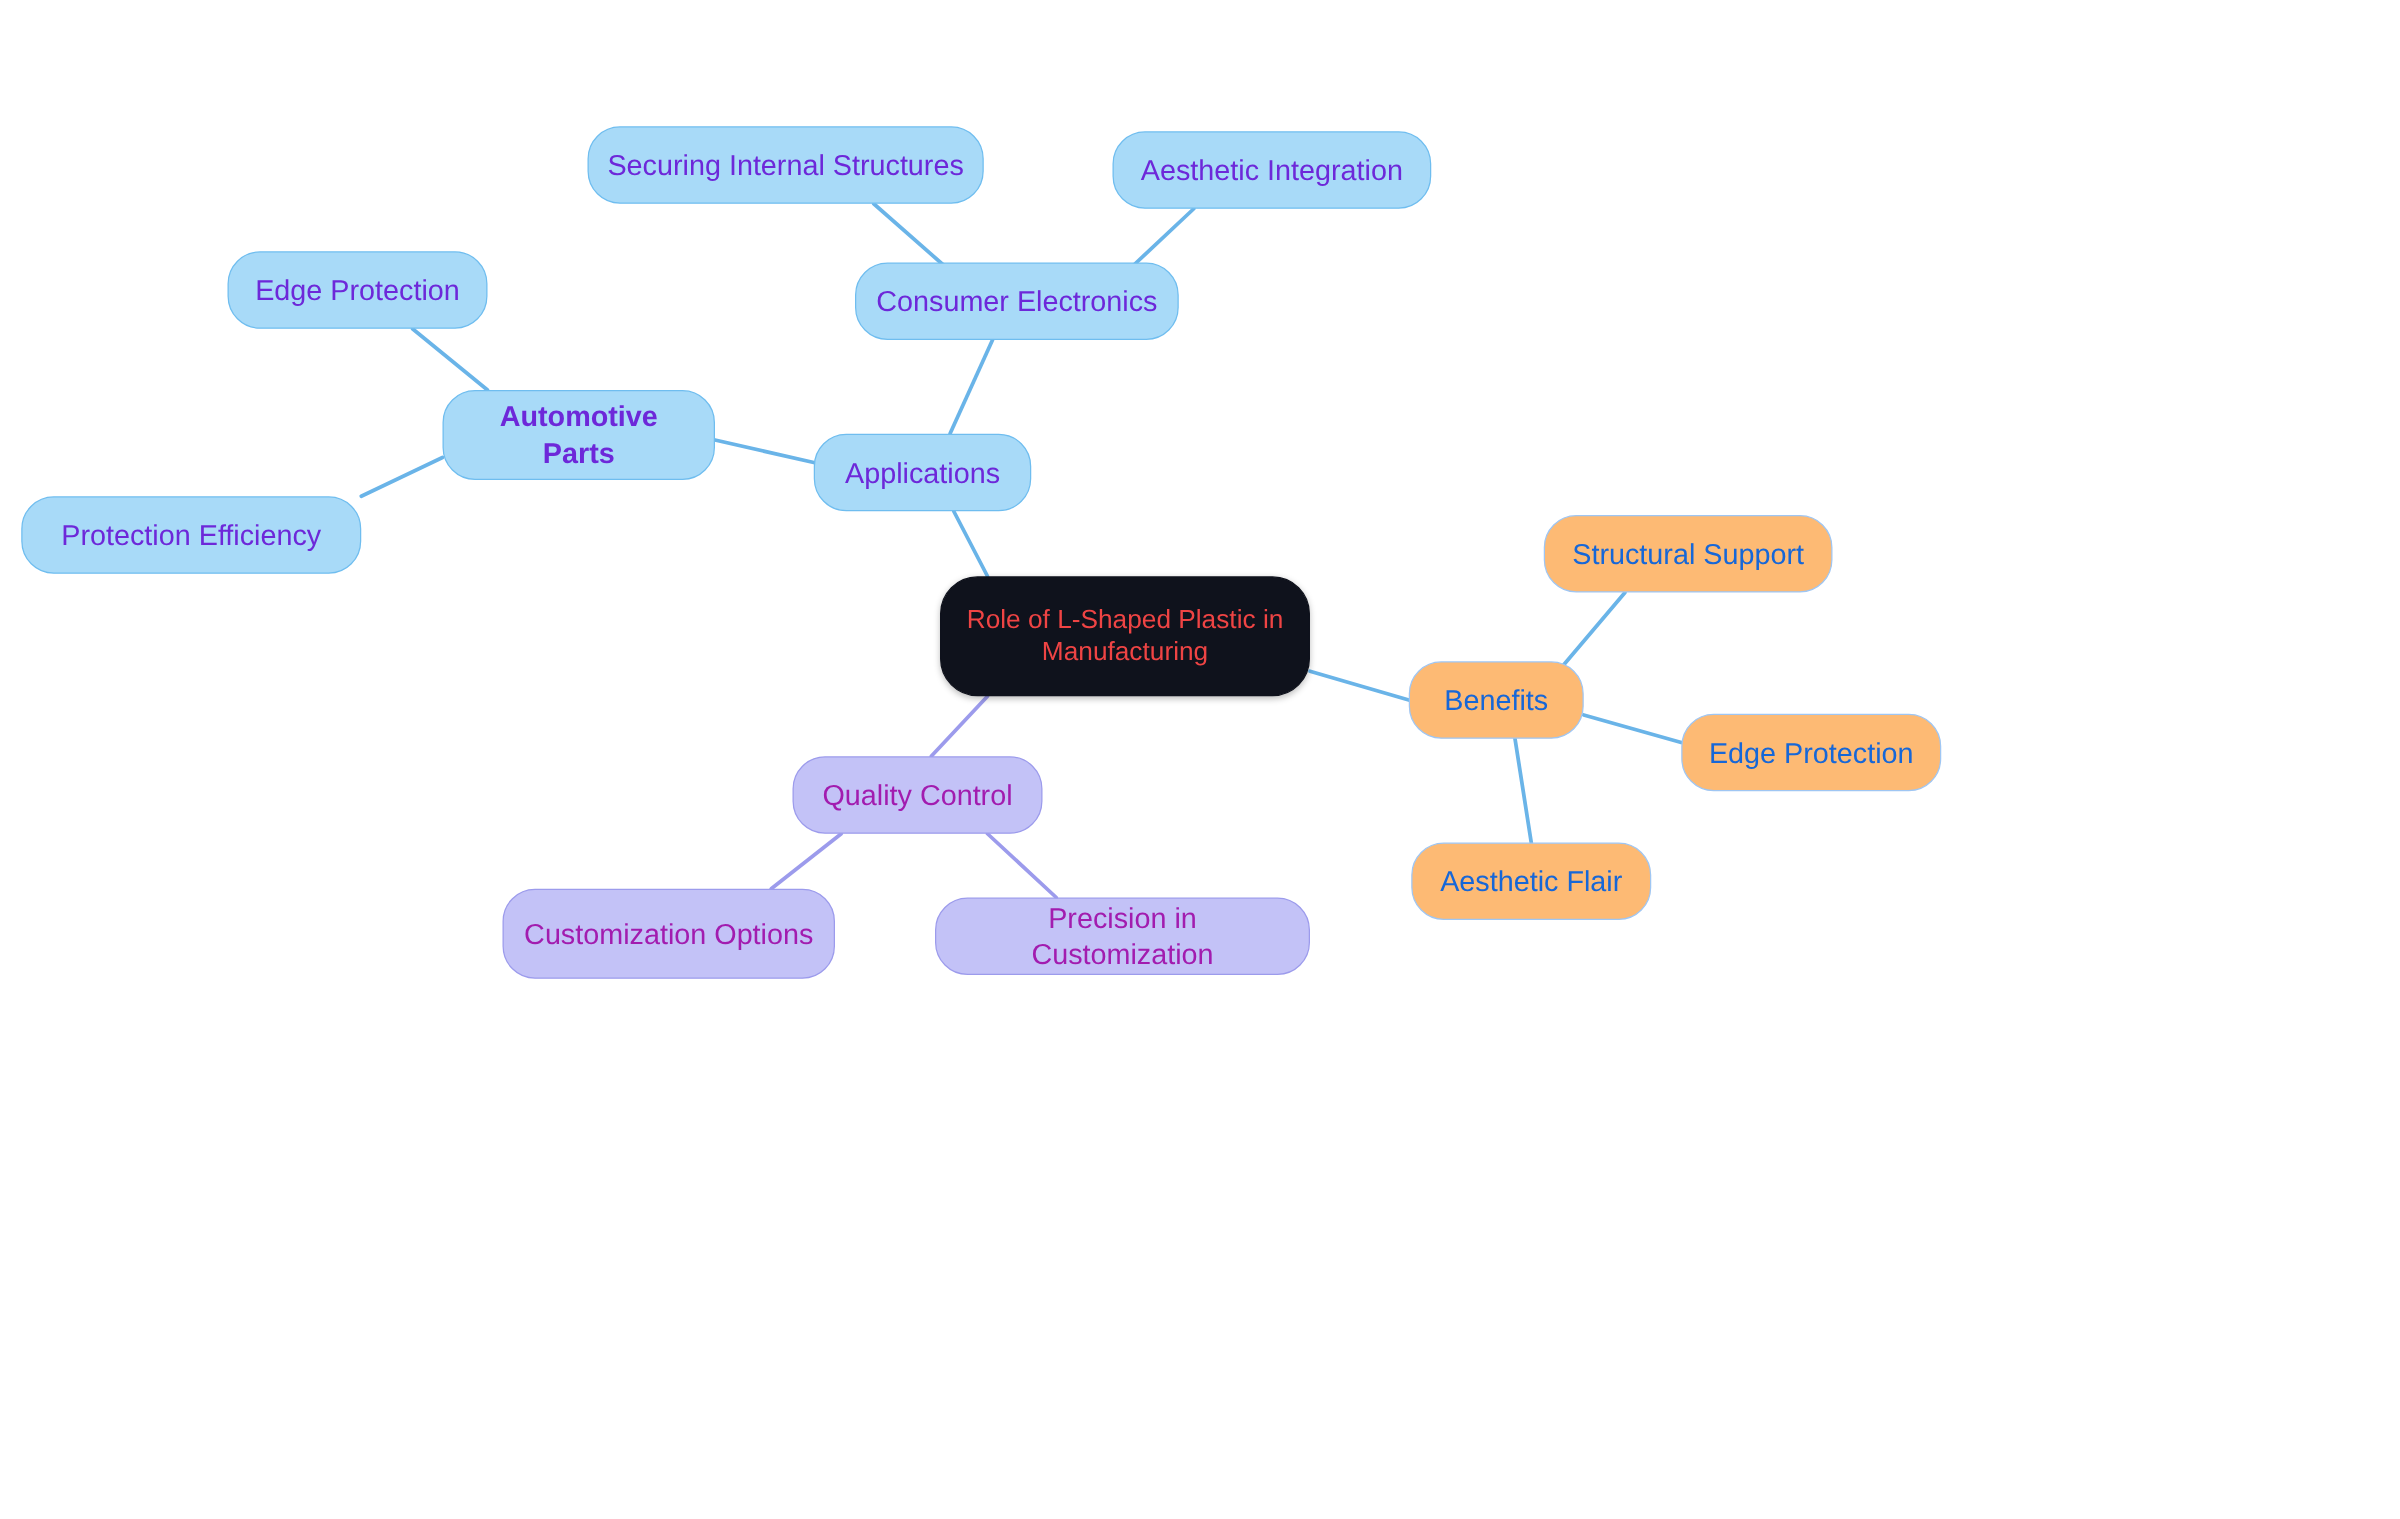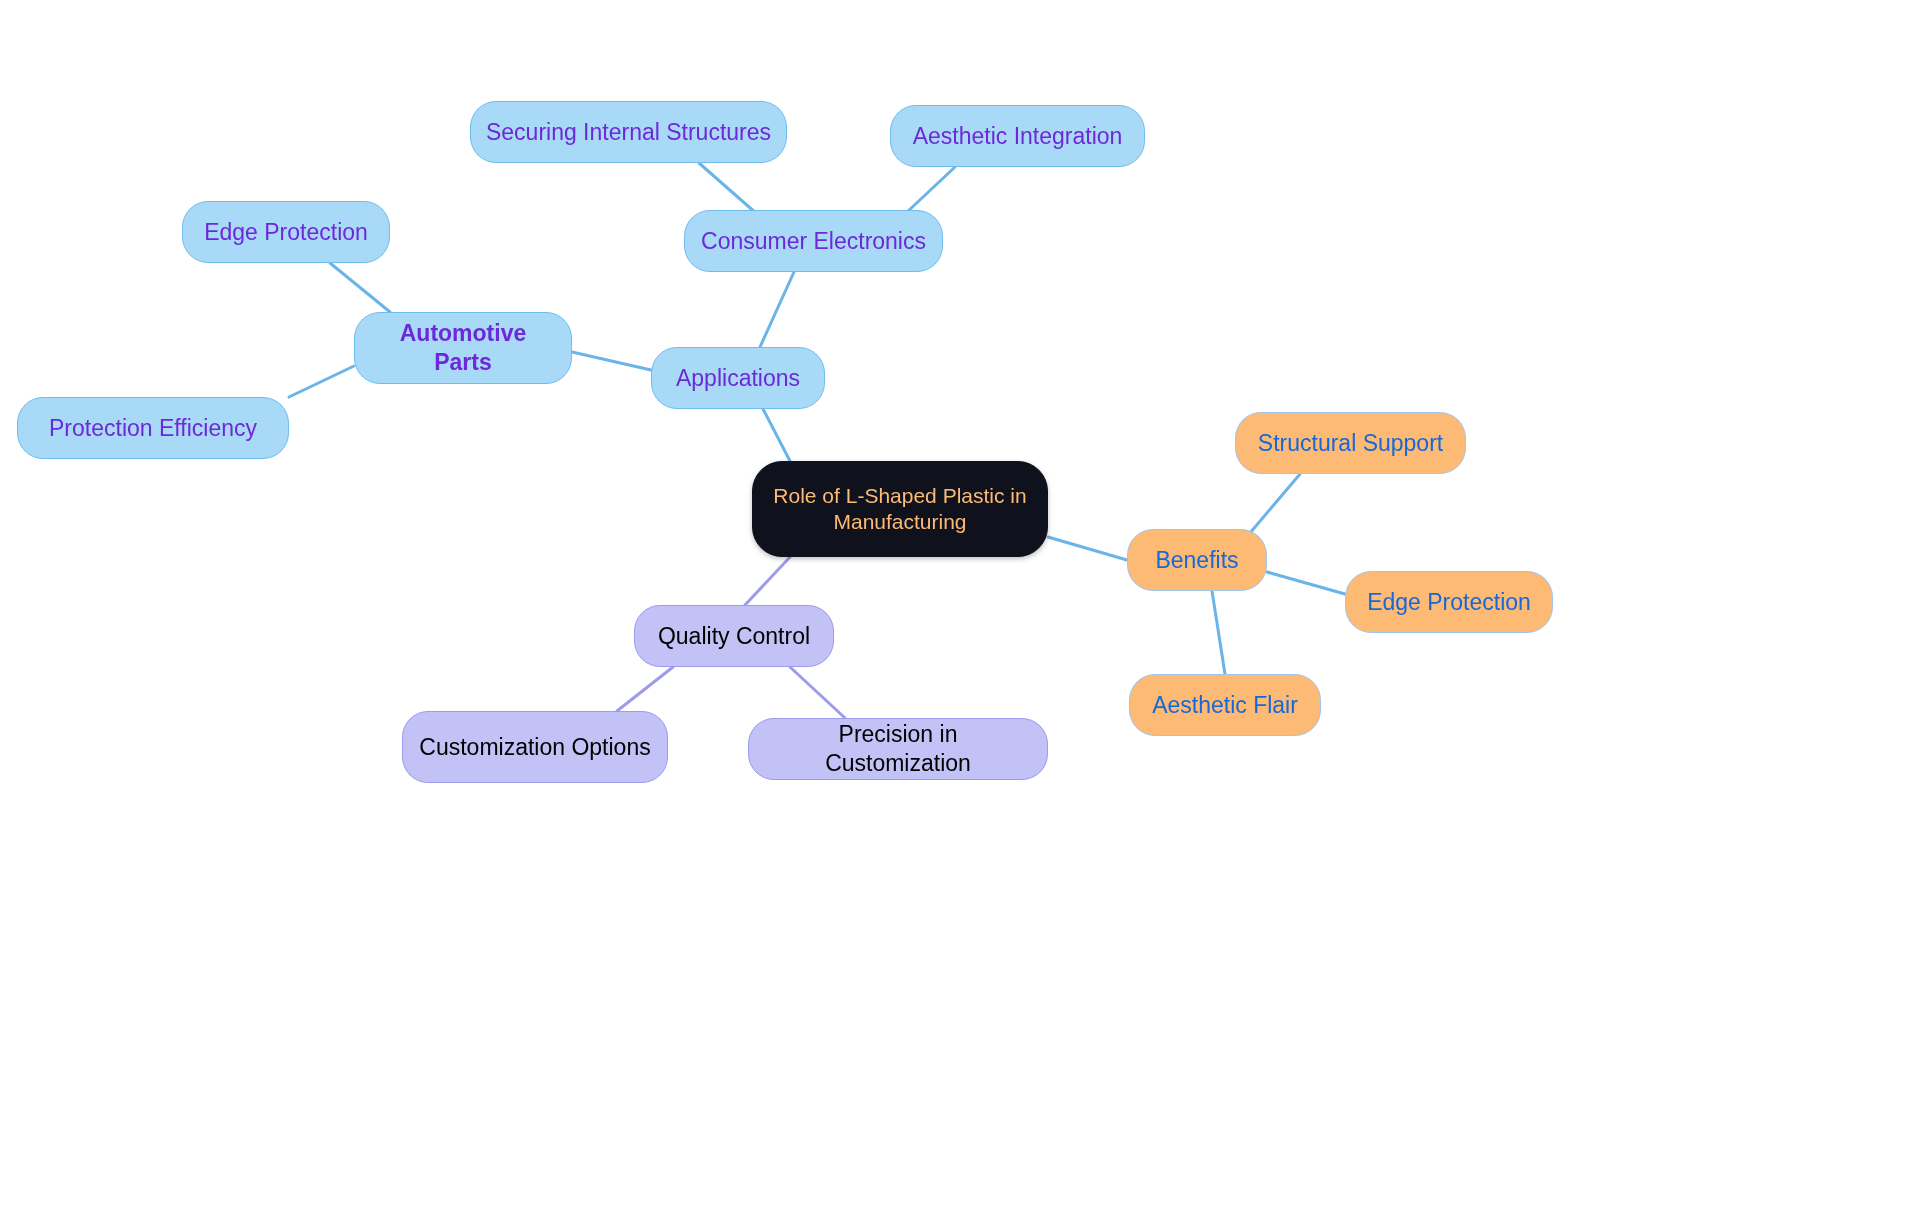--- a/index.html
+++ b/index.html
@@ -33,41 +33,41 @@
     border-radius: 26px;
     border-style: solid;
     border-width: 1.5px;
     line-height: 1.25;
     white-space: pre-line;
     padding: 4px 14px;
   }
   .node-root {
     background: #0f121c;
     border-color: #0f121c;
-    color: #fdba74;
+    color: #ef4444;
     font-size: 21px;
     border-radius: 30px;
     box-shadow: 0 2px 5px rgba(0,0,0,0.25);
   }
   .node-l1-blue {
     background: #a8daf8;
     border-color: #6fbdef;
     color: #6d28d9;
     font-size: 23px;
   }
   .node-l1-ltblue {
     background: #fdba74;
     border-color: #9fc6f3;
     color: #1667d8;
     font-size: 23px;
   }
   .node-l1-purple {
     background: #c3c2f7;
     border-color: #9c9bec;
-    color: #000000;
+    color: #a21caf;
     font-size: 23px;
   }
   #logo {
     position: absolute;
     left: 1793px;
     top: 1108px;
     width: 100px;
     height: 95px;
   }
 </style>

